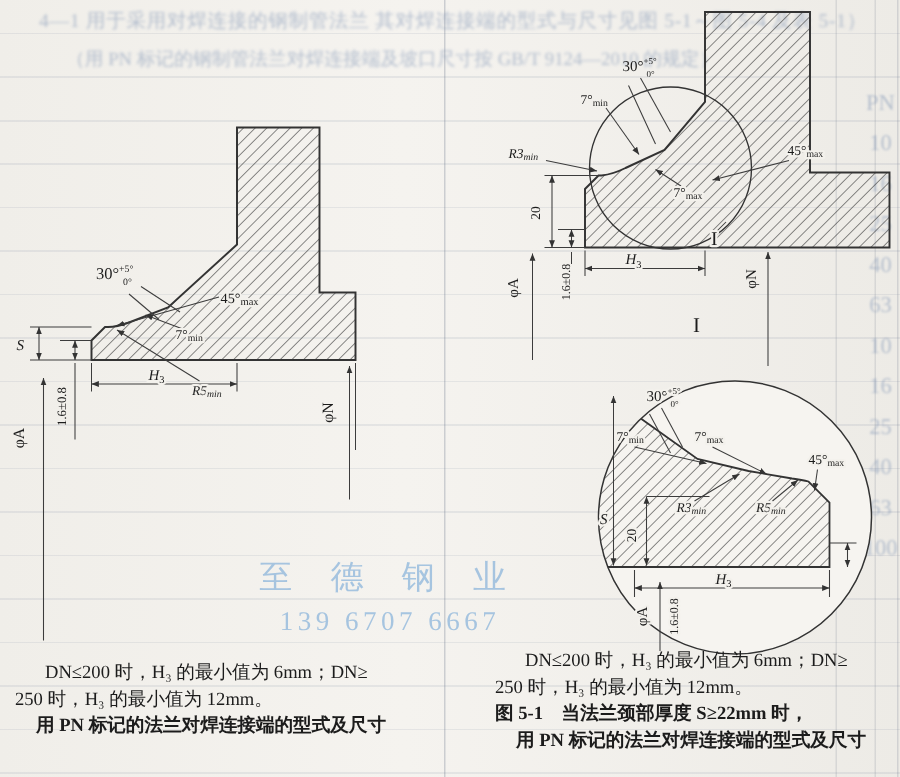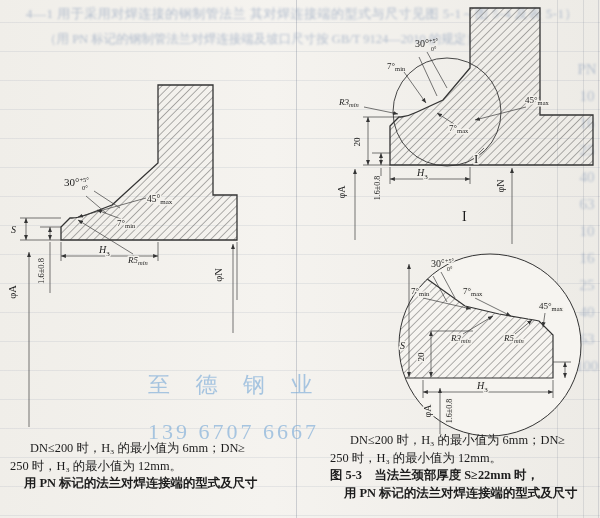--- a/index.html
+++ b/index.html
@@ -12,24 +12,24 @@
   .vline{position:absolute;top:0;bottom:0;width:1px;}
   #v1{left:296px;background:rgba(110,120,140,.30);}
   #v2{left:557px;background:rgba(110,120,140,.18);}
   #v3{left:583px;background:rgba(110,120,140,.18);}
   #v4{left:598px;background:rgba(110,120,140,.22);}
   .ghost-text{position:absolute;color:#7e93b4;opacity:.55;filter:blur(1.2px);white-space:nowrap;}
   #gh1{left:26px;top:5px;font-size:13px;letter-spacing:.5px;}
   #gh2{left:44px;top:31px;font-size:12.5px;}
   .ghost-col{position:absolute;right:1px;top:56px;width:24px;text-align:center;font-size:15px;
         line-height:27px;color:#7e93b4;opacity:.5;filter:blur(.8px);white-space:pre-line;}
-  .watermark{position:absolute;left:148px;top:370px;width:200px;
+  .watermark{position:absolute;left:160px;top:370px;width:200px;text-align:center;
         color:rgba(118,168,214,.62);filter:blur(.4px);}
   .wm1{font-size:22px;letter-spacing:10px;}
-  .wm2{font-size:22px;letter-spacing:3px;margin-top:19px;}
+  .wm2{font-size:18px;letter-spacing:3px;margin-top:4px;}
   .caption{position:absolute;color:#1c1c1c;font-size:12.4px;line-height:1.42;}
   #cap1{left:10px;top:440px;width:292px;}
   #cap2{left:330px;top:432px;width:268px;}
   .cap-note1{text-indent:20px;}
   .cap-bold{font-weight:bold;}
   .cap-bold2{font-weight:bold;padding-left:14px;}
   svg{position:absolute;}
   #fig1{left:0;top:45px;}
   #fig2{left:325px;top:0;}
   svg text{font-family:"Liberation Serif","DejaVu Serif",serif;fill:#1c1c1c;}
@@ -210,17 +210,17 @@
 
   <div class="caption" id="cap1">
     <div class="cap-note1">DN≤200 时，H₃ 的最小值为 6mm；DN≥</div>
     <div>250 时，H₃ 的最小值为 12mm。</div>
     <div class="cap-bold2">用 PN 标记的法兰对焊连接端的型式及尺寸</div>
   </div>
 
   <div class="caption" id="cap2">
     <div class="cap-note1">DN≤200 时，H₃ 的最小值为 6mm；DN≥</div>
     <div>250 时，H₃ 的最小值为 12mm。</div>
-    <div class="cap-bold">图 5-3　当法兰颈部厚度 S≥22mm 时，</div>
+    <div class="cap-bold">图 5-1　当法兰颈部厚度 S≥22mm 时，</div>
     <div class="cap-bold2">用 PN 标记的法兰对焊连接端的型式及尺寸</div>
   </div>
 
 </div>
 
 </body></html>

